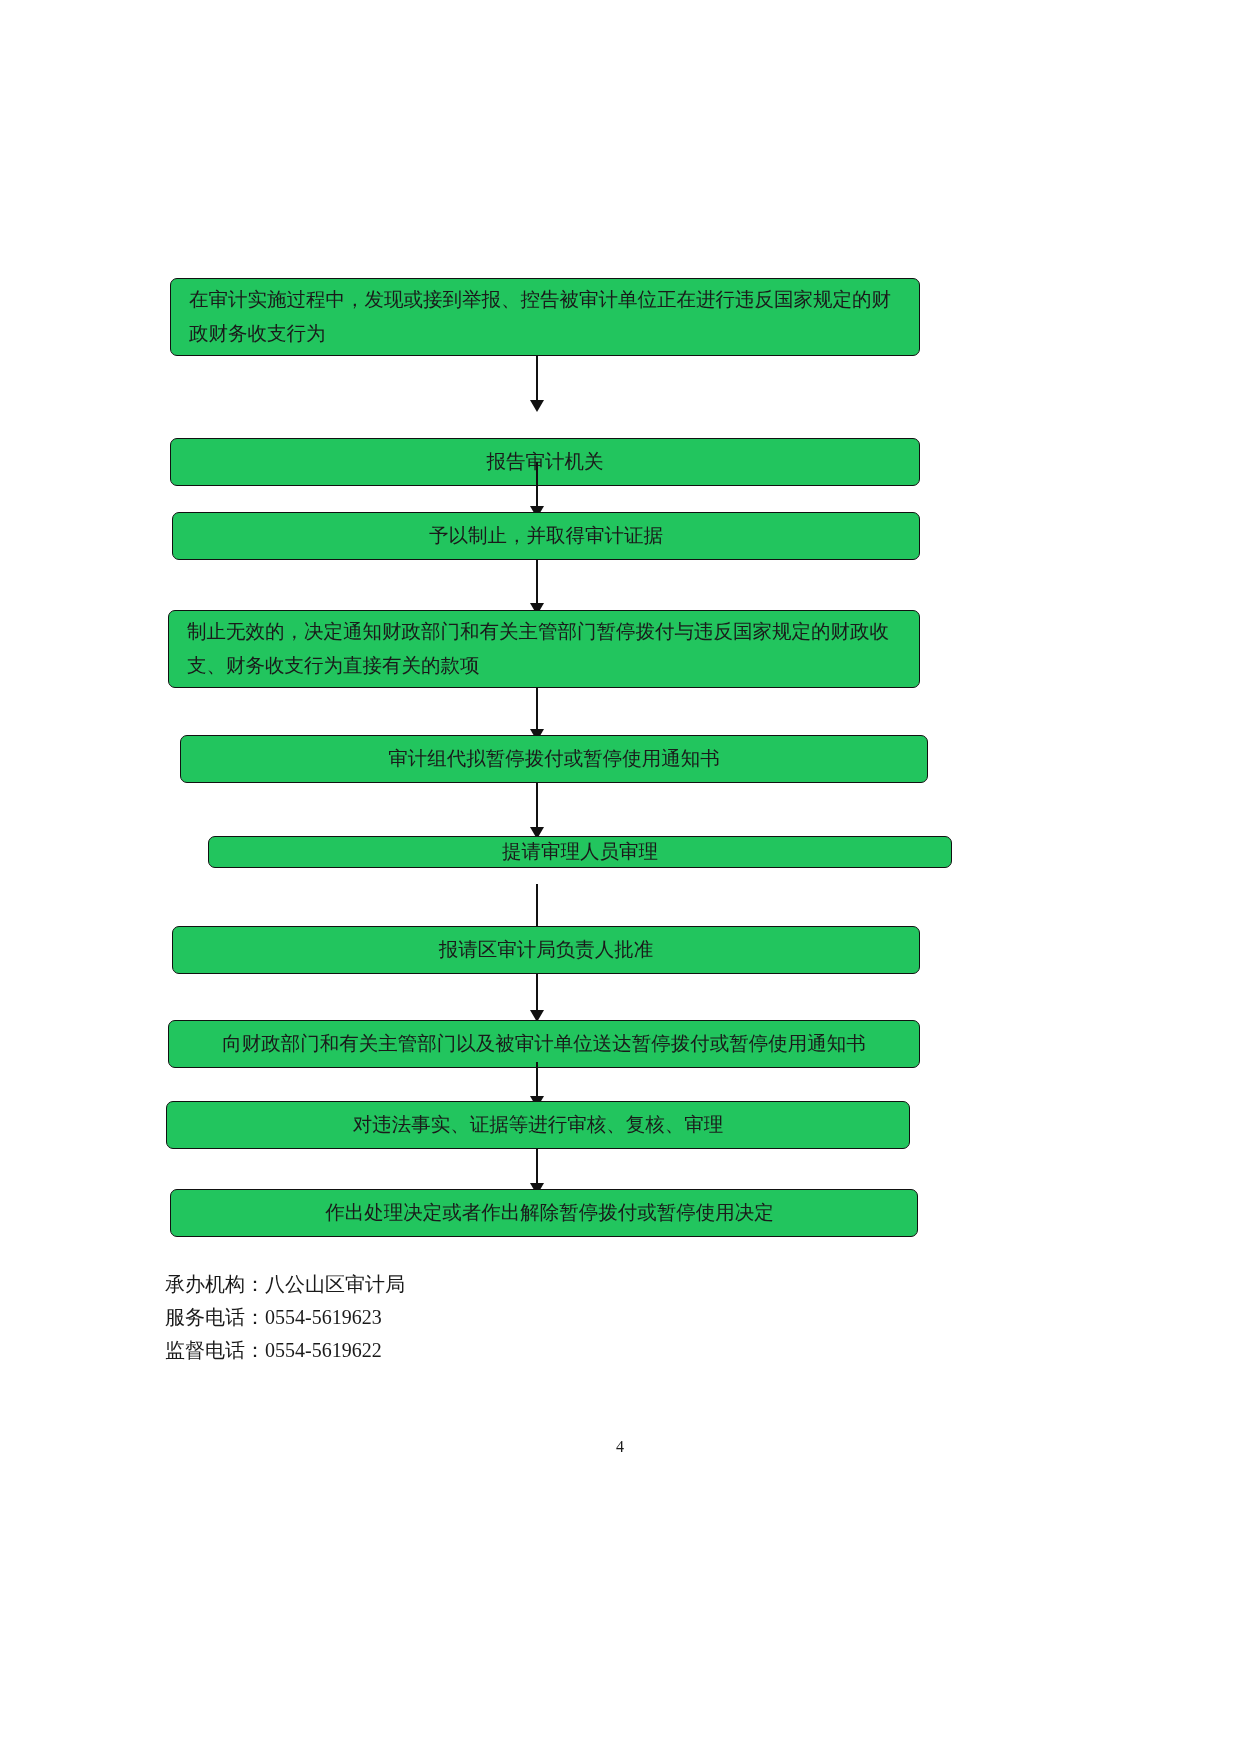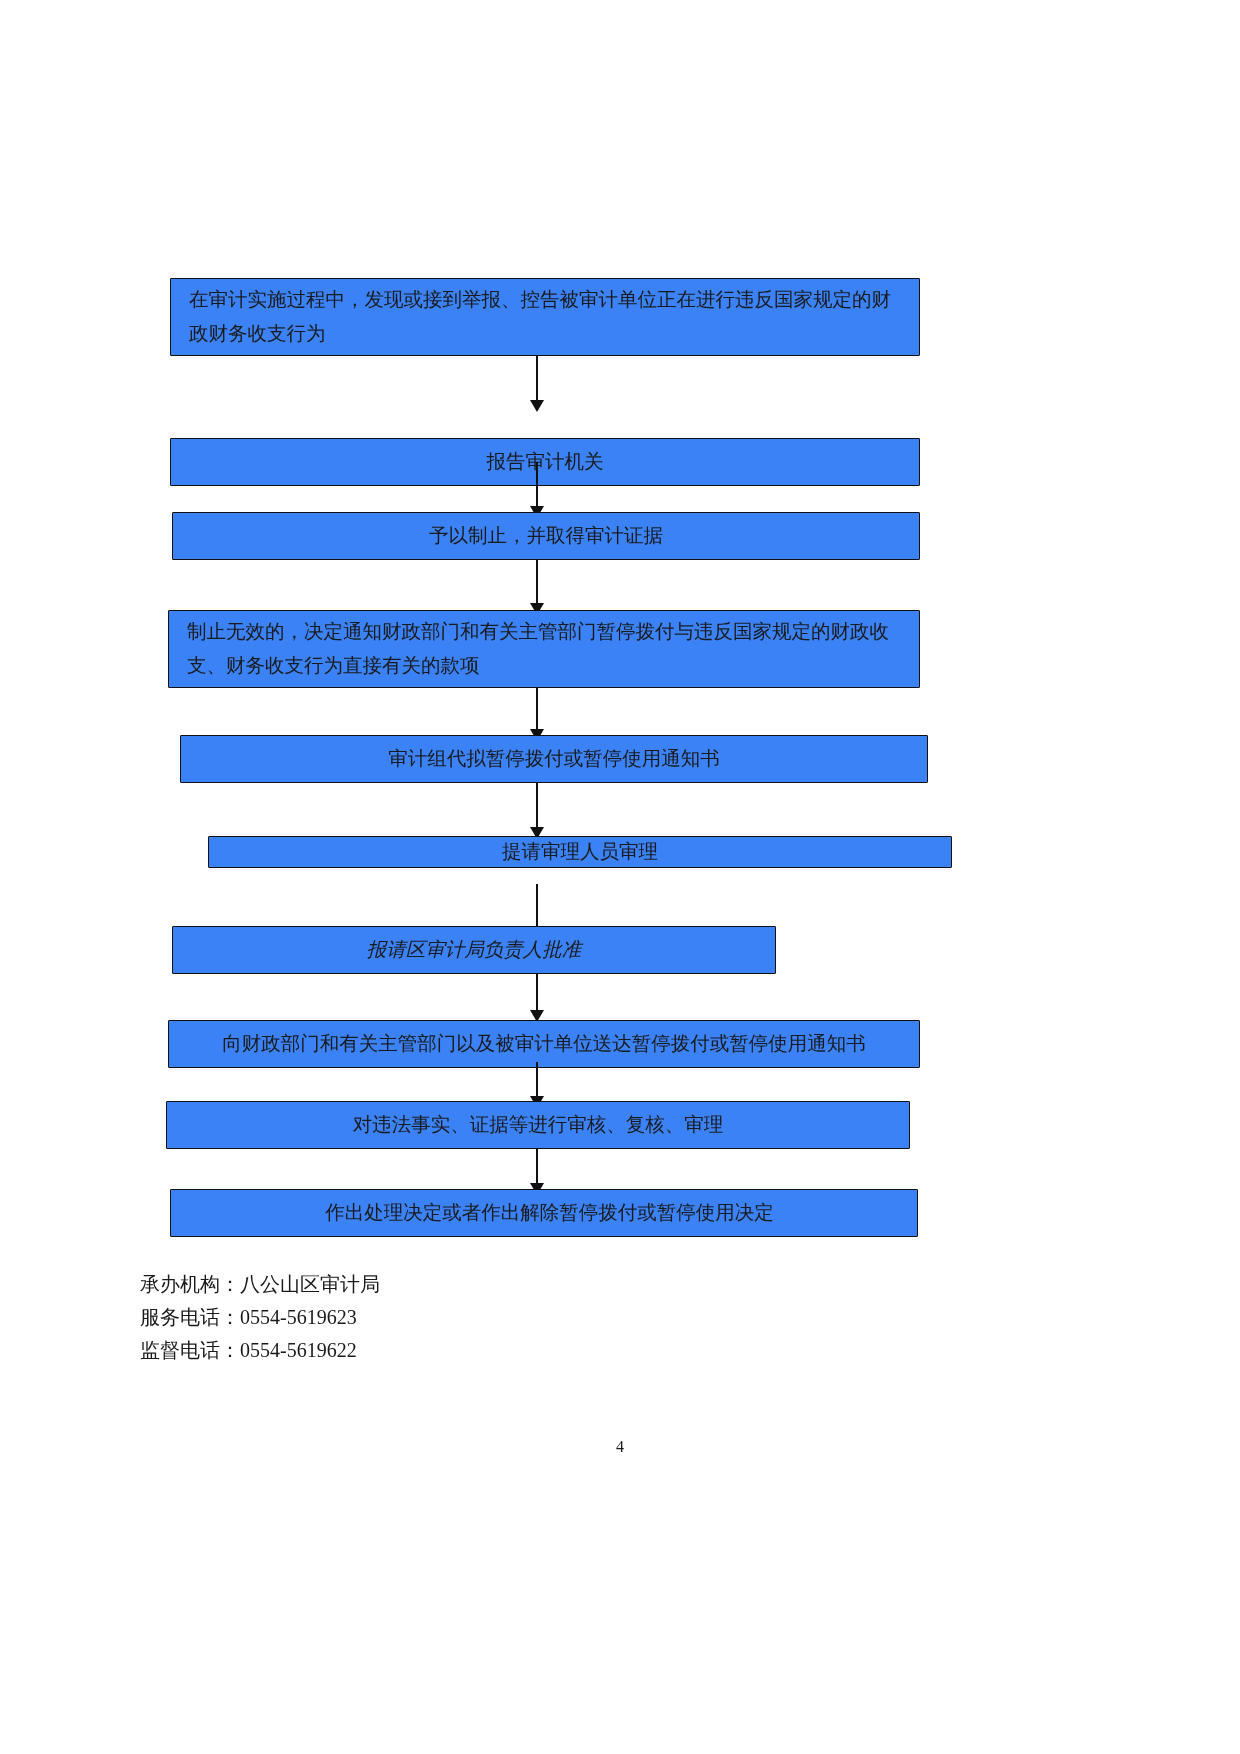--- a/index.html
+++ b/index.html
@@ -41,22 +41,22 @@
     position: absolute;
     left: 0;
     top: 278px;
     width: 1240px;
   }
 
   .node {
     position: absolute;
     box-sizing: border-box;
     border: 1.6px solid #111111;
-    border-radius: 1px;
-    background: #3b82f6;
+    border-radius: 7px;
+    background: #22c55e;
     display: flex;
     align-items: center;
     font-size: 19.5px;
     line-height: 34px;
     color: #1a1a1a;
   }
   .node.center {
     justify-content: center;
     text-align: center;
   }
@@ -92,20 +92,21 @@
   
   .footer-info {
     position: absolute;
     left: 140px;
     top: 1268px;
     font-size: 20px;
     line-height: 33px;
   }
   .footer-info div {
     white-space: pre;
+    margin-left: 25px;
   }
 
   .page-number {
     position: absolute;
     left: 0;
     top: 1438px;
     width: 1240px;
     text-align: center;
     font-size: 16px;
     color: #1a1a1a;
@@ -150,21 +151,21 @@
     </div>
     <div class="conn" style="left:536px; top:505px; height:48px;"></div>
     <div class="arrowhead" style="left:530px; top:549px;"></div>
 
     <div class="node center" style="left:176px; top:558px; width:744px; height:32px;margin-left:32px;">
       <span class="txt">提请审理人员审理</span>
     </div>
     <div class="conn" style="left:536px; top:606px; height:46px;"></div>
     <div class="arrowhead" style="left:530px; top:648px;"></div>
 
-    <div class="node center" style="left:172px; top:648px; width:604px; height:48px;font-style:italic;">
+    <div class="node center" style="left:172px; top:648px; width:748px; height:48px;">
       <span class="txt">报请区审计局负责人批准</span>
     </div>
     <div class="conn" style="left:536px; top:696px; height:40px;"></div>
     <div class="arrowhead" style="left:530px; top:732px;"></div>
 
     <div class="node center" style="left:168px; top:736px; width:752px; height:48px;margin-top:6px;">
       <span class="txt">向财政部门和有关主管部门以及被审计单位送达暂停拨付或暂停使用通知书</span>
     </div>
     <div class="conn" style="left:536px; top:784px; height:38px;"></div>
     <div class="arrowhead" style="left:530px; top:818px;"></div>

